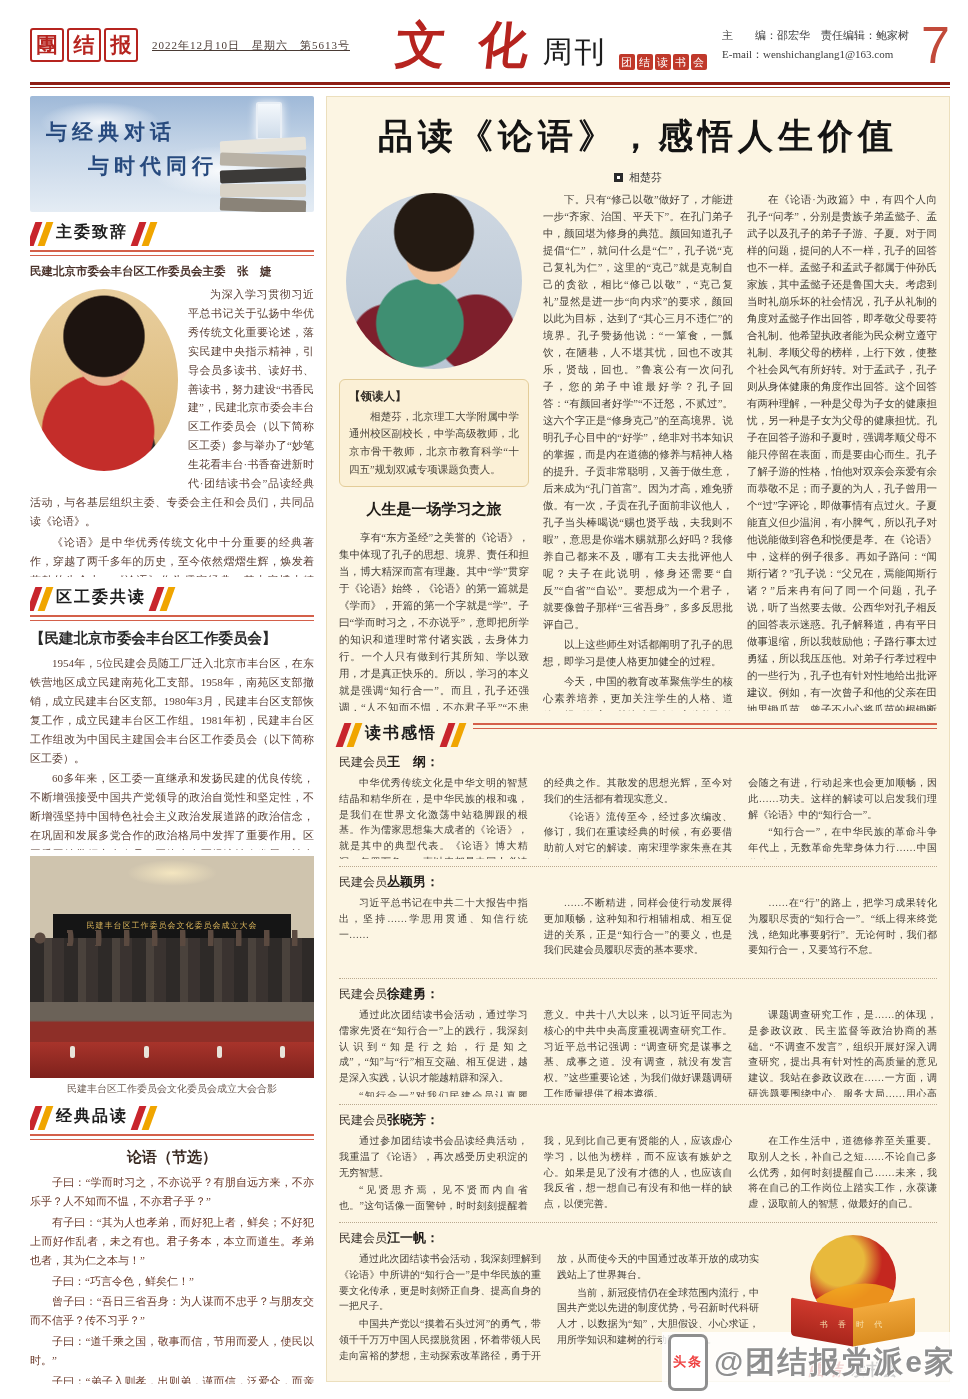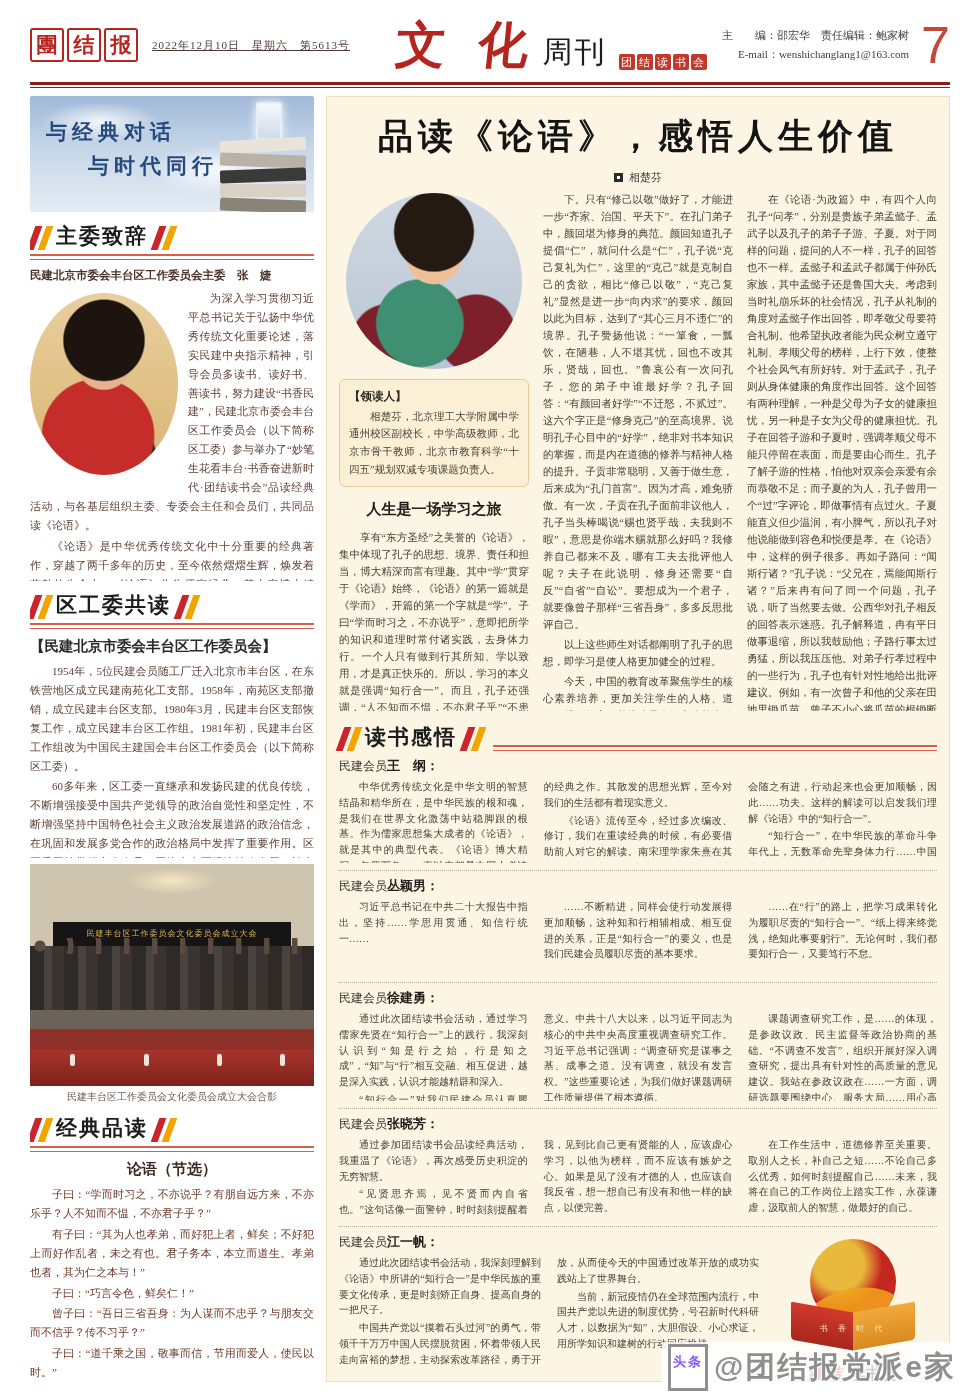--- a/index.html
+++ b/index.html
@@ -13,31 +13,31 @@
           font-size:21px;line-height:30px;text-align:center;border-radius:3px;}
   .dateline{font-size:11px;color:#4a3b35;margin-left:14px;letter-spacing:1px;text-decoration:underline;}
   .wk-wrap{display:flex;align-items:baseline;margin-left:46px;}
   .wk-main{font-size:50px;font-weight:bold;color:#b6241f;letter-spacing:10px;
            font-family:"Liberation Serif",serif;transform:skewX(-6deg);}
   .wk-sub{font-size:30px;color:#1d1d1d;letter-spacing:2px;margin-left:4px;}
   .badge{display:flex;gap:2px;margin-left:12px;align-self:flex-end;margin-bottom:8px;}
   .badge span{width:16px;height:16px;background:#c0392b;color:#fff;font-size:11px;line-height:16px;
               text-align:center;font-family:"Liberation Sans",sans-serif;border-radius:2px;}
   .hdr-right{margin-left:auto;display:flex;align-items:center;gap:12px;}
-  .ed-lines{font-size:11px;color:#3c3c3c;text-align:right;line-height:1.7;}
+  .ed-lines{font-size:11px;color:#3c3c3c;text-align:left;line-height:1.7;}
   .pageno{font-size:52px;color:#c24a3a;font-family:"Liberation Sans",sans-serif;font-weight:300;}
   .hdr-rule{margin:4px 18px 0 30px;height:2px;border-top:3px solid #8e1d14;border-bottom:1px solid #8e1d14;}
   
   .content{display:flex;margin:8px 18px 0 30px;gap:12px;}
   .leftcol{width:284px;flex:none;height:1288px;overflow:hidden;color:#5c4136;}
   .main{flex:1;background:#fcf5e3;border:1px solid #ecdfbd;padding:8px 12px;height:1268px;
         overflow:hidden;position:relative;}
   
-  .sec-head{display:flex;align-items:flex-end;gap:2px;font-family:"Liberation Sans",sans-serif;
-            font-weight:bold;font-size:21px;color:#1c1c1c;margin-top:10px;}
+  .sec-head{display:flex;align-items:flex-start;gap:2px;font-family:"Liberation Sans",sans-serif;
+            font-weight:bold;font-size:16px;color:#1c1c1c;margin-top:10px;}
   .sl{display:inline-block;width:7px;height:24px;margin:0 1px;transform:skewX(-20deg);}
   .sl.red{background:#c8252c}.sl.yel{background:#f0a500}
   .sec-head .txt{margin:0 4px;letter-spacing:2px;}
   .sec-rule{height:3px;border-top:2px solid #d4604a;border-bottom:1px solid #d4604a;margin:4px 0 8px 0;}
   .rule-fill{flex:1;height:3px;border-top:2px solid #d4604a;border-bottom:1px solid #d4604a;margin-left:8px;}
   
   .banner{height:116px;border-radius:2px;position:relative;overflow:hidden;
           background:linear-gradient(180deg,#9fb9d8 0%,#c6d6e8 45%,#e4ecf4 100%);}
   .banner .cloud{position:absolute;background:radial-gradient(closest-side,#ffffffd9,#ffffff00);}
   .banner .t1{position:absolute;left:16px;top:22px;font-size:21px;font-weight:bold;color:#274a7e;
@@ -128,22 +128,22 @@
   .pgr{background:linear-gradient(180deg,#f2a93c,#d88a1e);transform:skewY(-10deg);border-radius:0 2px 4px 0;}
   .booktxt{position:absolute;left:0;right:0;top:16px;text-align:center;font-size:8px;color:#f7e3b0;
            letter-spacing:4px;font-family:"Liberation Sans",sans-serif;}
   .logoname{margin-top:19px;font-size:16px;}
   .logoname .scr{color:#b6241f;font-weight:bold;font-style:italic;letter-spacing:1px;}
   .logoname .blk{color:#111;font-weight:bold;font-family:"Liberation Sans",sans-serif;margin-left:3px;}
   
   .wm{position:absolute;right:6px;bottom:6px;display:flex;align-items:center;gap:6px;
       color:#8f8f8f;font-weight:bold;font-size:30px;font-family:"Liberation Sans",sans-serif;
       text-shadow:1px 1px 0 #fff,-1px -1px 0 #fff;letter-spacing:2px;background:#ffffffcc;padding:2px 6px;}
-  .wm .tt{width:34px;height:34px;border:3px solid #8f8f8f;border-radius:0;color:#8b5cf6;
-          font-size:13px;line-height:15px;text-align:center;padding-top:7px;background:#fff;}
+  .wm .tt{width:34px;height:34px;border:3px solid #8f8f8f;border-radius:7px;color:#ef4444;
+          font-size:13px;line-height:15px;text-align:center;padding-top:17px;background:#fff;}
 </style>
 </head>
 <body>
 
 <div class="page">
 
   <div class="hdr">
     <div class="masthead">
       <div class="mh-box">團</div>
       <div class="mh-box">结</div>

